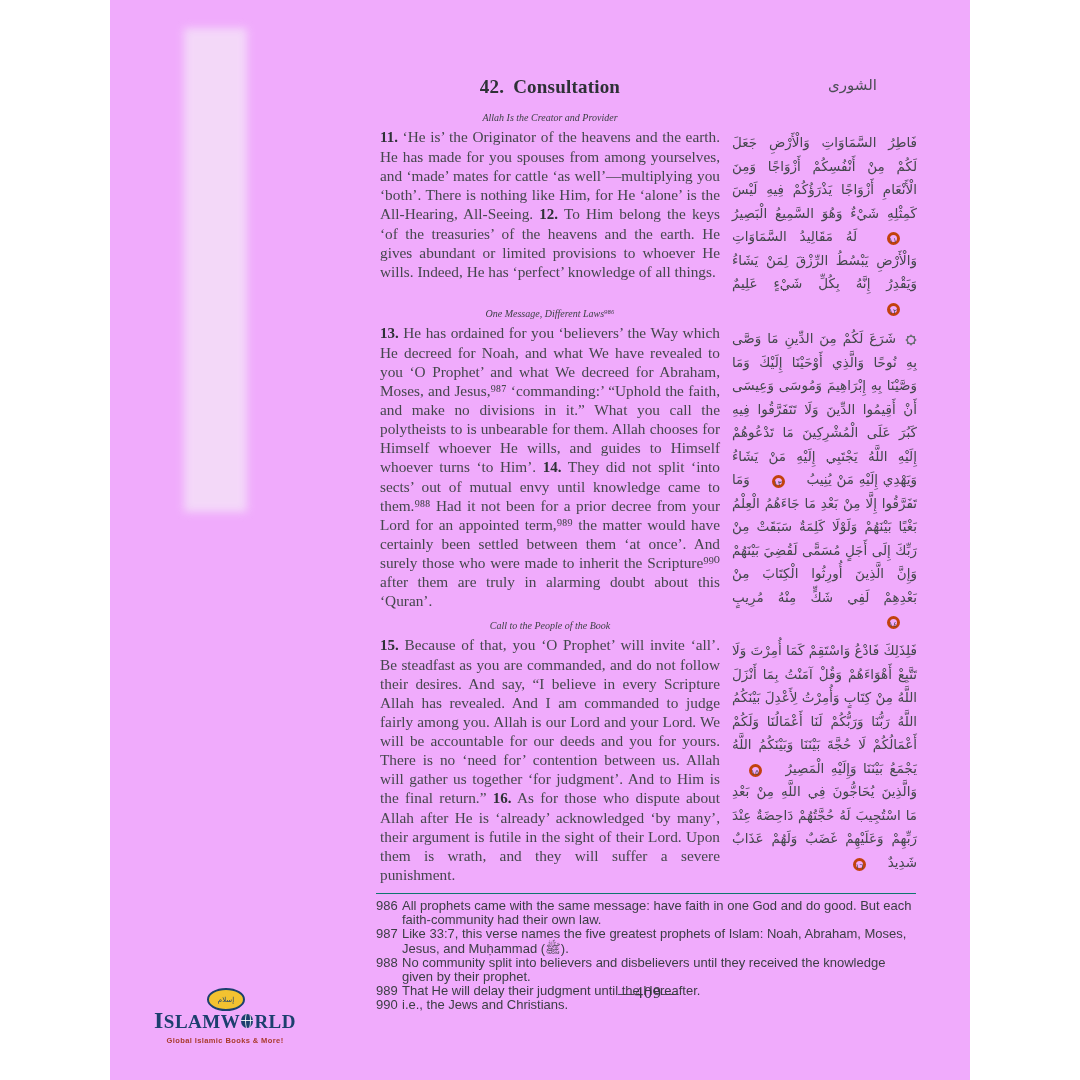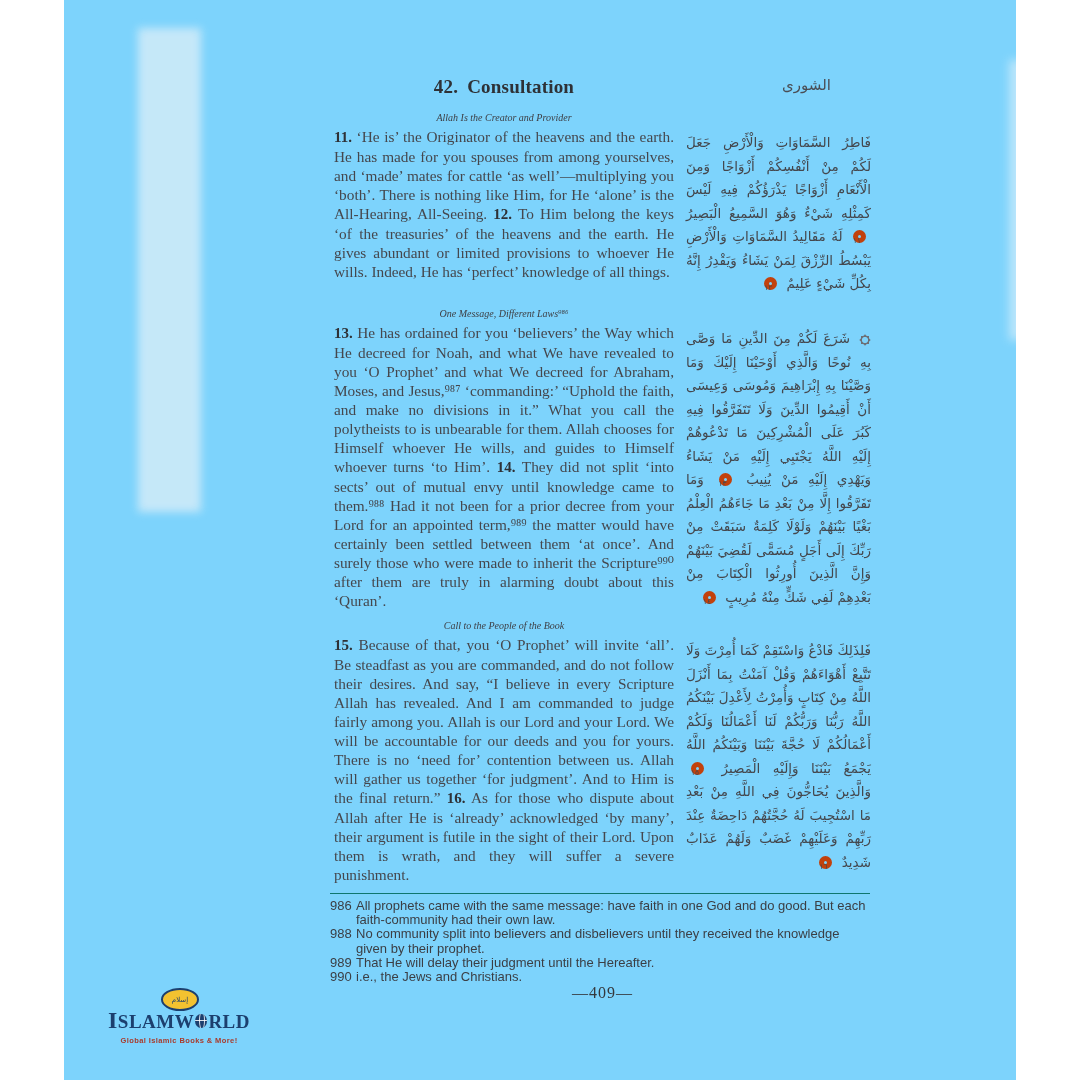--- a/index.html
+++ b/index.html
@@ -1,18 +1,18 @@
 <!DOCTYPE html>
 <html><head>
 <meta charset="utf-8">
 <style>
   html,body { margin:0; padding:0; background:#ffffff; }
   #canvas {
-    position:relative; width:952px; height:1080px; margin:0 auto;
-    background:#7dd3fc; overflow:hidden;
+    position:relative; width:860px; height:1080px; margin:0 auto;
+    background:#f0abfc; overflow:hidden;
     font-family:"Liberation Serif", "DejaVu Serif", serif;
     color:#45474d;
   }
   
   .band-left {
     position:absolute; left:74px; top:28px; width:63px; height:484px;
     background:#f6f6f7; opacity:.6; filter:blur(4px);
   }
   .band-right {
     position:absolute; left:945px; top:60px; width:60px; height:280px;
@@ -46,23 +46,23 @@
   }
   .vnum { font-weight:bold; font-size:15px; color:#2e3136; }
 
   .arabic {
     margin:0; direction:rtl; text-align:justify;
     font-family:"DejaVu Sans", sans-serif;
     font-size:13.5px; line-height:23.5px; color:#44474d;
   }
   .ayah-marker {
     display:inline-block; width:13px; height:13px; box-sizing:border-box;
-    border:5px solid #c2410c; border-radius:50%;
+    border:3px solid #c2410c; border-radius:50%;
     font-size:7.5px; line-height:11px; 
-    vertical-align:-2px; margin:0 5px; color:#44474d;
+    vertical-align:-2px; margin:0 17px; color:#44474d;
   }
   .hizb-icon {
     display:inline-block; width:8px; height:8px; box-sizing:border-box;
     border:1px solid #6d7076; margin:0 2px 0 5px; vertical-align:-1px; position:relative;
   }
   .hizb-icon::before {
     content:""; position:absolute; inset:-1px;
     border:1px solid #6d7076; transform:rotate(45deg);
   }
 
@@ -190,20 +190,24 @@
       </p>
     </div>
   </div>
 
   <div class="footnotes">
     <div class="fn">
       <span class="fn-num">986</span>
       <span class="fn-text">All prophets came with the same message: have faith in one God and do good. But each faith-community had their own law.</span>
     </div>
     <div class="fn">
+      <span class="fn-num">987</span>
+      <span class="fn-text">Like 33:7, this verse names the five greatest prophets of Islam: Noah, Abraham, Moses, Jesus, and Muḥammad (ﷺ).</span>
+    </div>
+    <div class="fn">
       <span class="fn-num">988</span>
       <span class="fn-text">No community split into believers and disbelievers until they received the knowledge given by their prophet.</span>
     </div>
     <div class="fn">
       <span class="fn-num">989</span>
       <span class="fn-text">That He will delay their judgment until the Hereafter.</span>
     </div>
     <div class="fn">
       <span class="fn-num">990</span>
       <span class="fn-text">i.e., the Jews and Christians.</span>

